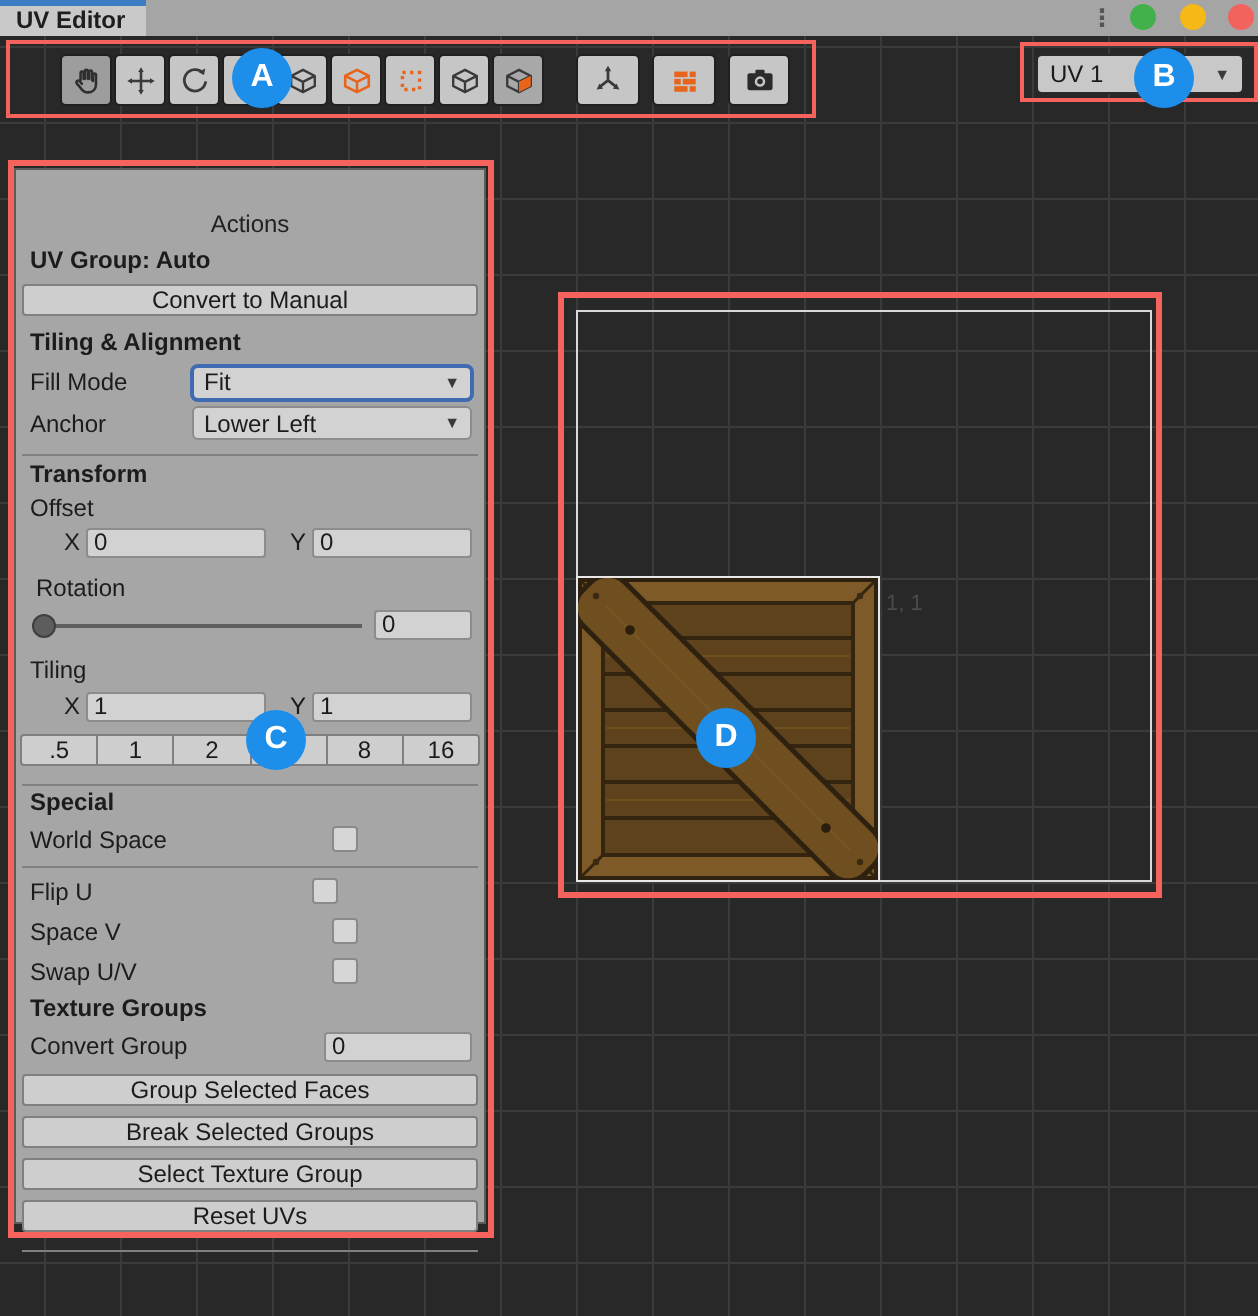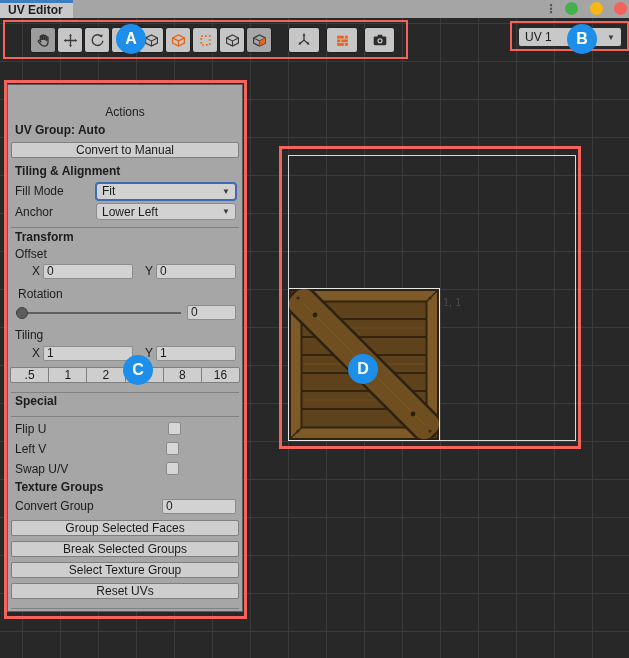--- a/index.html
+++ b/index.html
@@ -314,27 +314,31 @@
     <div class="pbtn">.5</div>
     <div class="pbtn">1</div>
     <div class="pbtn">2</div>
     <div class="pbtn">4</div>
     <div class="pbtn">8</div>
     <div class="pbtn">16</div>
   </div>
   <hr class="sep" style="margin-top:9px">
 
   <div class="bold lbl-left" style="margin-top:1px;height:16px">Special</div>
+  <div class="row" style="margin-top:2px;height:15px">
+    <span class="lbl-left" style="width:158px">World Space</span>
+    <div class="checkbox"></div>
+  </div>
   <hr class="sep" style="margin-top:6px">
   <div class="row" style="margin-top:4px;height:15px">
-    <span class="lbl-left" style="width:160px">Flip U</span>
+    <span class="lbl-left" style="width:148px">Flip U</span>
     <div class="checkbox"></div>
   </div>
   <div class="row" style="margin-top:5px;height:15px">
-    <span class="lbl-left" style="width:158px">Left V</span>
+    <span class="lbl-left" style="width:158px">Space V</span>
     <div class="checkbox"></div>
   </div>
   <div class="row" style="margin-top:5px;height:15px">
     <span class="lbl-left" style="width:158px">Swap U/V</span>
     <div class="checkbox"></div>
   </div>
 
   <div class="bold lbl-left" style="margin-top:4px;height:16px">Texture Groups</div>
   <div class="row" style="margin-top:2px;height:16px;padding-right:6px">
     <span class="lbl-left" style="flex:1">Convert Group</span>

